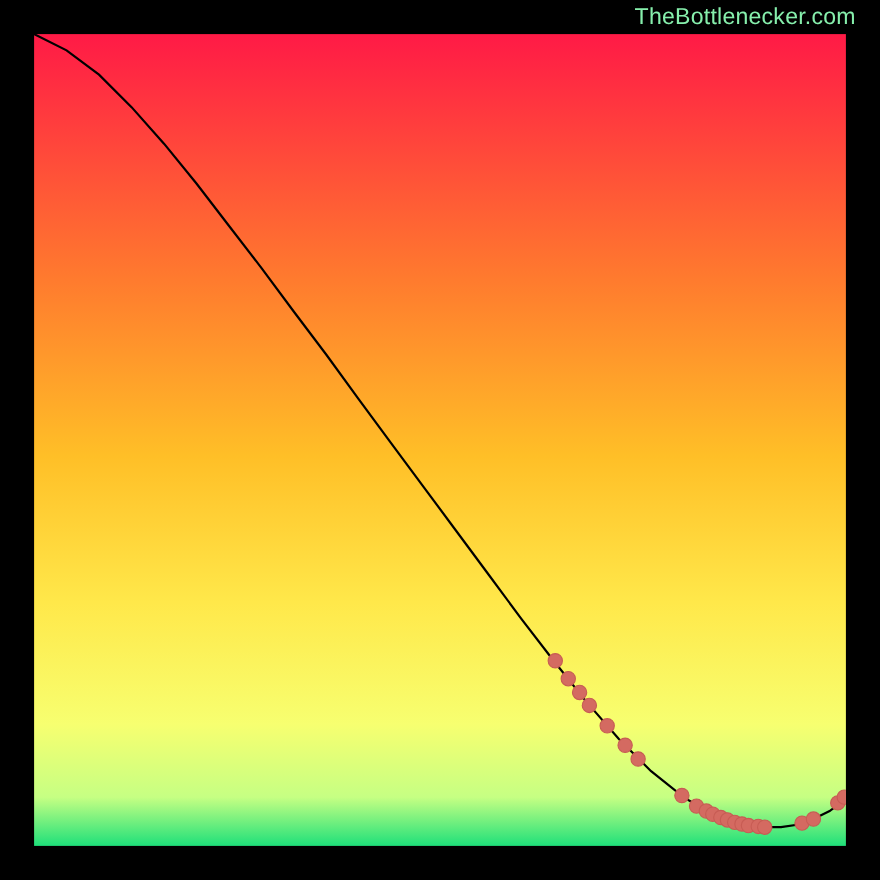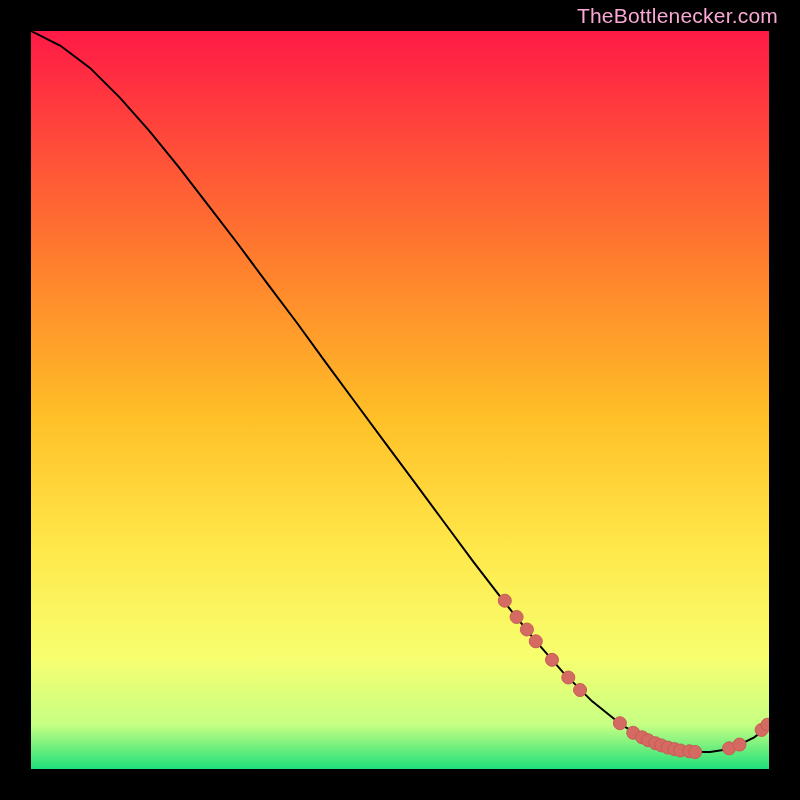--- a/index.html
+++ b/index.html
@@ -14,21 +14,21 @@
   .frame {
     position: relative;
     width: 800px;
     height: 800px;
     background: #000;
   }
   .watermark {
     position: absolute;
     top: 4px;
     right: 22px;
-    color: #f9a8d4;
+    color: #86efac;
     font-size: 21px;
     font-weight: 400;
     letter-spacing: 0.2px;
   }
   .plot {
     position: absolute;
     left: 31px;
     top: 31px;
     width: 738px;
     height: 738px;

